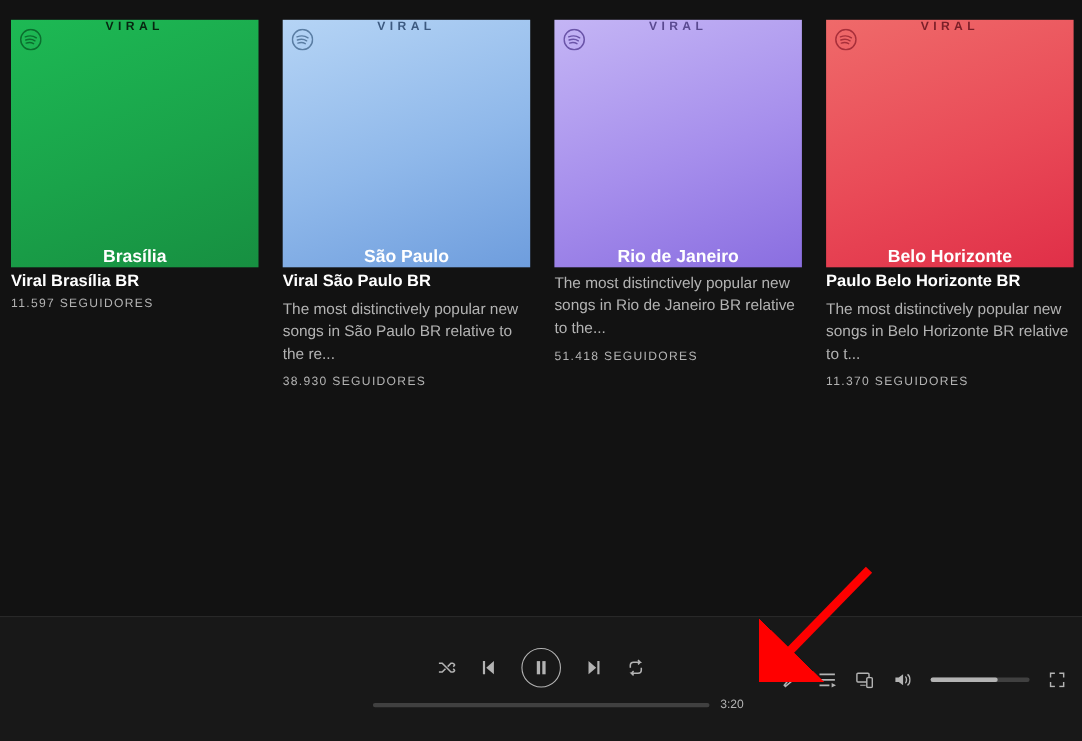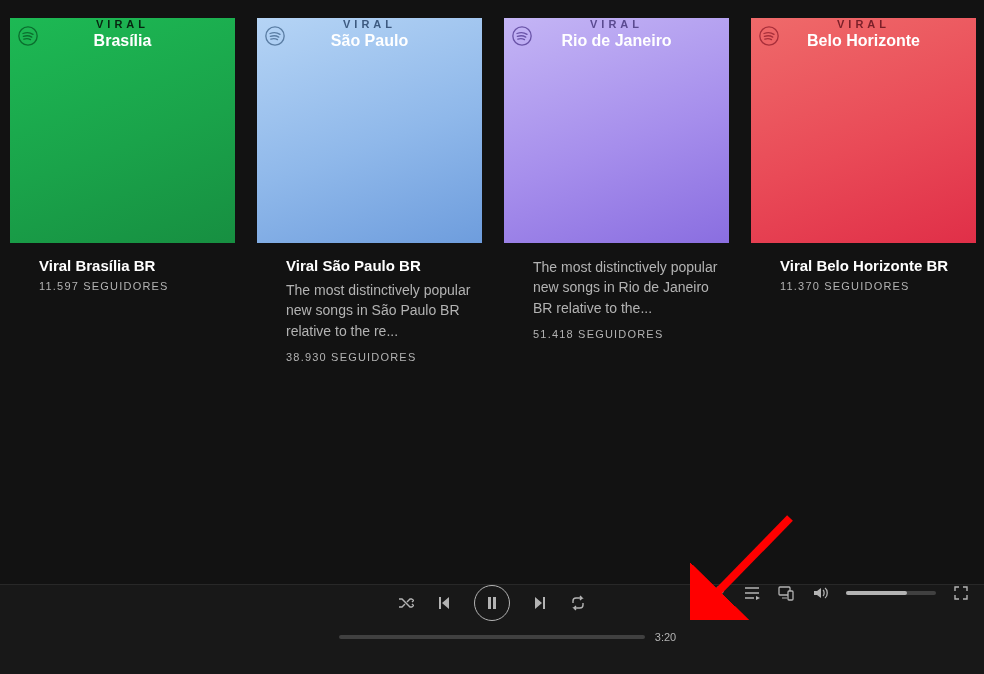--- a/index.html
+++ b/index.html
@@ -20,41 +20,41 @@
   width: 225px;
   cursor: pointer;
 }
 .cover {
   width: 225px;
   height: 225px;
   position: relative;
   display: flex;
   flex-direction: column;
   align-items: center;
-  justify-content: flex-start;
+  justify-content: space-between;
 }
 .cover-logo {
   position: absolute;
   top: 8px;
   left: 8px;
   width: 20px;
   height: 20px;
 }
 .cover-logo svg { width: 100%; height: 100%; }
 .cover-tag {
   font-size: 11px;
   letter-spacing: 4px;
   font-weight: 600;
   margin-bottom: 2px;
 }
 .cover-title {
   font-size: 16px;
   font-weight: 700;
 }
-.card-info { padding-top: 14px; margin-left: 29px; }
+.card-info { padding-top: 4px; }
 .card-title {
   color: #fff;
   font-size: 15px;
   font-weight: 700;
   margin-bottom: 6px;
 }
 .card-desc {
   color: #b3b3b3;
   font-size: 14px;
   line-height: 1.45;
@@ -70,25 +70,25 @@
   letter-spacing: 1.2px;
   font-weight: 500;
 }
 
 
 .player {
   position: absolute;
   bottom: 0;
   left: 0;
   right: 0;
-  height: 90px;
+  height: 114px;
   background: #181818;
   border-top: 1px solid #282828;
   display: flex;
-  align-items: flex-start;
+  align-items: center;
   padding: 0 16px;
 }
 .player-left { width: 30%; }
 .player-center {
   width: 40%;
   display: flex;
   flex-direction: column;
   align-items: center;
   position: absolute;
   left: 0;
@@ -259,21 +259,22 @@
       <span class="cover-logo">
         <svg viewBox="0 0 24 24">
             <path fill="none" stroke="#a82f3a" stroke-width="1.6" stroke-linecap="round" d="M6 9c4-1.5 9-1 12 1M6.5 12.5c3.5-1.2 7.5-.8 10 .8M7 15.8c3-1 6-.6 8 .6"></path>
             <circle cx="12" cy="12" r="11" fill="none" stroke="#a82f3a" stroke-width="1.6"></circle>
           </svg>
       </span>
       <div class="cover-tag">VIRAL</div>
       <div class="cover-title">Belo Horizonte</div>
     </div>
     <div class="card-info">
-      <div class="card-title">Viral Belo Horizonte BR</div>
+      <div class="card-title">Paulo Belo Horizonte BR</div>
+      <div class="card-desc">The most distinctively popular new songs in Belo Horizonte BR relative to t...</div>
       <div class="card-followers">11.370 SEGUIDORES</div>
     </div>
   </div>
 
 </div>
 
 <div class="player">
   <div class="player-left"></div>
 
   <div class="player-center">

